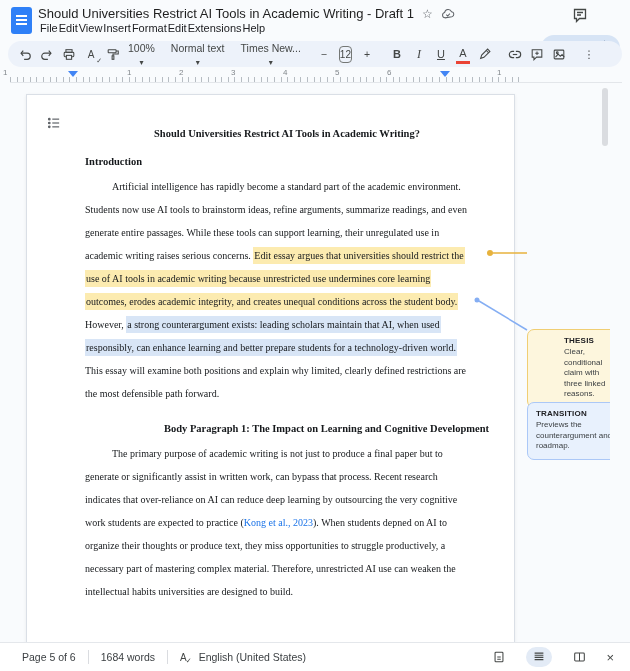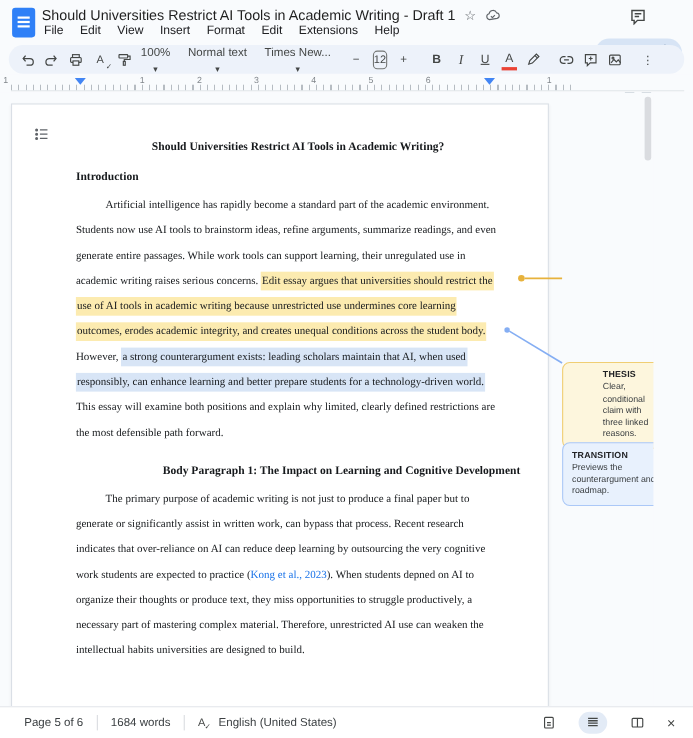--- a/index.html
+++ b/index.html
@@ -6,21 +6,21 @@
   html,body { width:630px; height:671px; overflow:hidden; }
   body { font-family:"Liberation Sans", sans-serif; background:#f9fbfd; position:relative; color:#202124; }
 
   
   .topbar { position:absolute; top:0; left:0; width:630px; height:40px; background:#f9fbfd; }
   .docs-logo { position:absolute; left:11px; top:7px; width:21px; height:27px; background:#2f80f7; border-radius:3px; }
   .docs-logo::before { content:""; position:absolute; left:5px; top:8px; width:11px; height:2px; background:#fff; box-shadow:0 4px 0 #fff, 0 8px 0 #fff; }
   .title-row { position:absolute; left:38px; top:6px; display:flex; align-items:center; gap:8px; }
   .doc-title-text { font-size:13px; color:#1f1f1f; white-space:nowrap; }
   .tb-ico { color:#5f6368; font-size:12px; line-height:12px; display:inline-flex; }
-  .menu-row { position:absolute; left:40px; top:22px; display:flex; gap:15px; }
+  .menu-row { position:absolute; left:40px; top:22px; display:flex; gap:1px; }
   .menu-item { font-size:11px; color:#202124; cursor:default; }
   .top-right { position:absolute; right:10px; top:7px; display:flex; align-items:center; gap:12px;flex-direction:column; }
   .comment-btn svg { display:block; }
   .share-pill { display:flex; align-items:center; height:26px; background:#d7e4f5; border-radius:13px; padding:0 4px 0 11px; gap:5px; }
   .share-pill .share-label { font-size:11px; font-weight:500; color:#1f1f1f; }
   .share-divider { width:1px; height:16px; background:#aebfd4; margin:0 2px; }
   .caret { font-size:8px; color:#444746; }
   .avatar { width:24px; height:24px; border-radius:50%; background:#6b8391; position:relative; overflow:hidden; }
   .avatar::before { content:""; position:absolute; left:8px; top:5px; width:8px; height:8px; border-radius:50%; background:#fff; }
   .avatar::after { content:""; position:absolute; left:4px; top:15px; width:16px; height:12px; border-radius:50%; background:#fff; }
@@ -42,21 +42,21 @@
 
   
   .ruler { position:absolute; top:68px; left:0; width:630px; height:16px; background:#f9fbfd; }
   .ruler-ticks { position:absolute; left:10px; top:9px; width:510px; height:5px;
     background:repeating-linear-gradient(to right, #b6bcc2 0 1px, transparent 1px 6.6px); }
   .ruler-base { position:absolute; left:10px; top:14px; width:612px; height:1px; background:#e3e6ea; }
   .ruler-num { position:absolute; top:0px; font-size:8px; color:#80868b; }
   .ruler-marker { position:absolute; top:3px; width:0; height:0; border-left:5px solid transparent; border-right:5px solid transparent; border-top:6px solid #4285f4; }
 
   
-  .canvas { position:absolute; top:84px; left:0; width:594px; height:558px; background:#f9fbfd; overflow:hidden; }
+  .canvas { position:absolute; top:84px; left:16px; width:594px; height:558px; background:#f9fbfd; overflow:hidden; }
   .page { position:absolute; left:10px; top:10px; width:489px; height:560px; background:#fff; border:1px solid #dadfe6; box-shadow:0 1px 3px rgba(60,64,67,.08); }
   .outline-ico { position:absolute; left:20px; top:20px; }
   .doc-content { position:absolute; left:58px; top:27px; width:404px; }
   .doc-title { font-family:"Liberation Serif",serif; font-weight:700; font-size:10.5px; color:#16191c; height:23px; line-height:23px; text-align:center; white-space:nowrap; }
   .doc-heading { font-family:"Liberation Serif",serif; font-weight:700; font-size:10.5px; color:#16191c; height:23px; line-height:23px; margin-top:5px; white-space:nowrap; }
   .doc-heading.h2 { margin-top:12px;text-align:right; }
   .doc-para { margin-top:2px; }
   .doc-line { font-family:"Liberation Serif",serif; font-size:10px; color:#16191c; height:23px; line-height:23px; white-space:nowrap; }
   .doc-line.indent { padding-left:27px; }
   .hl-y { background:var(--hl-y); padding:3px 1px; }
@@ -249,21 +249,21 @@
         <circle cx="2.5" cy="11.5" r="0.9" fill="#5f6368"></circle>
           <path d="M6 11.5h8"></path>
       </svg>
     </span>
     <div class="doc-content" id="doc-content">
         <div class="doc-title">Should Universities Restrict AI Tools in Academic Writing?</div>
         <div class="doc-heading">Introduction</div>
         <div class="doc-para">
           <div class="doc-line indent"><span>Artificial intelligence has rapidly become a standard part of the academic environment.</span></div>
           <div class="doc-line"><span>Students now use AI tools to brainstorm ideas, refine arguments, summarize readings, and even</span></div>
-          <div class="doc-line"><span>generate entire passages. While work tools can support learning, their unregulated use in</span></div>
+          <div class="doc-line"><span>generate entire passages. While these tools can support learning, their unregulated use in</span></div>
           <div class="doc-line"><span>academic writing raises serious concerns. </span><span class="hl-y">Edit essay argues that universities should restrict the</span></div>
           <div class="doc-line"><span class="hl-y">use of AI tools in academic writing because unrestricted use undermines core learning</span></div>
           <div class="doc-line"><span class="hl-y">outcomes, erodes academic integrity, and creates unequal conditions across the student body.</span></div>
           <div class="doc-line"><span>However, </span><span class="hl-b">a strong counterargument exists: leading scholars maintain that AI, when used</span></div>
           <div class="doc-line"><span class="hl-b">responsibly, can enhance learning and better prepare students for a technology-driven world.</span></div>
           <div class="doc-line"><span>This essay will examine both positions and explain why limited, clearly defined restrictions are</span></div>
           <div class="doc-line"><span>the most defensible path forward.</span></div>
         </div>
         <div class="doc-heading h2">Body Paragraph 1: The Impact on Learning and Cognitive Development</div>
         <div class="doc-para">

